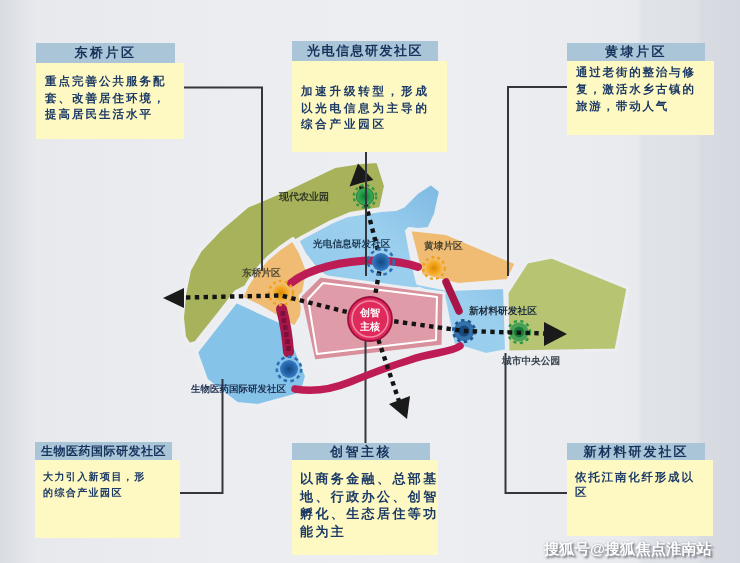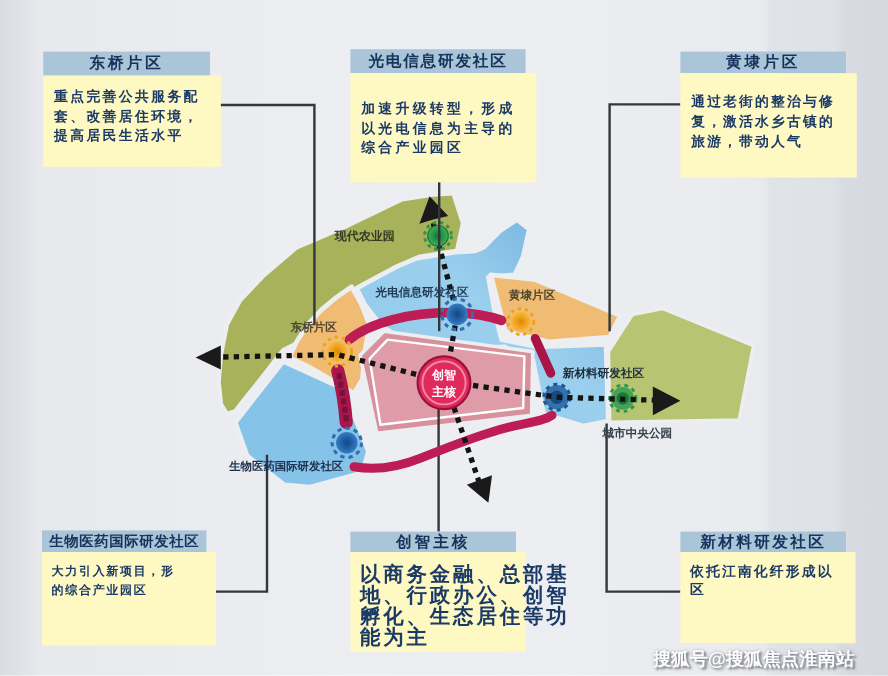--- a/index.html
+++ b/index.html
@@ -152,36 +152,36 @@
 <div class="box" style="left:292px;top:41px;width:146px;">
   <div class="bh" style="height:20px;font-size:13px;letter-spacing:1.5px;">光电信息研发社区</div>
   <div class="bb" style="height:69px;font-size:11.5px;padding:22px 0 0 9px;line-height:16.5px;letter-spacing:2.8px;">
     <div>加速升级转型，形成</div>
       <div>以光电信息为主导的</div>
       <div>综合产业园区</div>
   </div>
 </div>
 <div class="box" style="left:567px;top:43px;width:138px;">
   <div class="bh" style="height:18px;font-size:13px;letter-spacing:2.5px;">黄埭片区</div>
-  <div class="bb" style="height:71px;font-size:11.5px;padding:16px 0 0 9px;line-height:17px;letter-spacing:1.8px;">
+  <div class="bb" style="height:71px;font-size:11.5px;padding:3px 0 0 9px;line-height:17px;letter-spacing:1.8px;">
     <div>通过老街的整治与修</div>
       <div>复，激活水乡古镇的</div>
       <div>旅游，带动人气</div>
   </div>
 </div>
 <div class="box" style="left:35px;top:442px;width:137px;">
   <div class="bh" style="height:18px;font-size:12px;letter-spacing:0.5px;">生物医药国际研发社区</div>
   <div class="bb" style="height:69px;font-size:10px;padding:9px 0 0 8px;line-height:16px;letter-spacing:1.4px;">
     <div>大力引入新项目，形</div>
       <div>的综合产业园区</div>
   </div>
 </div>
 <div class="box" style="left:292px;top:443px;width:138px;">
   <div class="bh" style="height:17px;font-size:13px;letter-spacing:2.5px;">创智主核</div>
-  <div class="bb" style="height:73px;font-size:17px;padding:10px 0 0 8px;line-height:17.5px;letter-spacing:2.4px;">
+  <div class="bb" style="height:73px;font-size:13px;padding:10px 0 12px 8px;line-height:17.5px;letter-spacing:2.4px;">
     <div>以商务金融、总部基</div>
       <div>地、行政办公、创智</div>
       <div>孵化、生态居住等功</div>
       <div>能为主</div>
   </div>
 </div>
 <div class="box" style="left:567px;top:443px;width:138px;">
   <div class="bh" style="height:17px;font-size:13px;letter-spacing:2px;">新材料研发社区</div>
   <div class="bb" style="height:66px;font-size:11.5px;padding:10px 0 0 8px;line-height:15px;letter-spacing:1.8px;">
     <div>依托江南化纤形成以</div>

